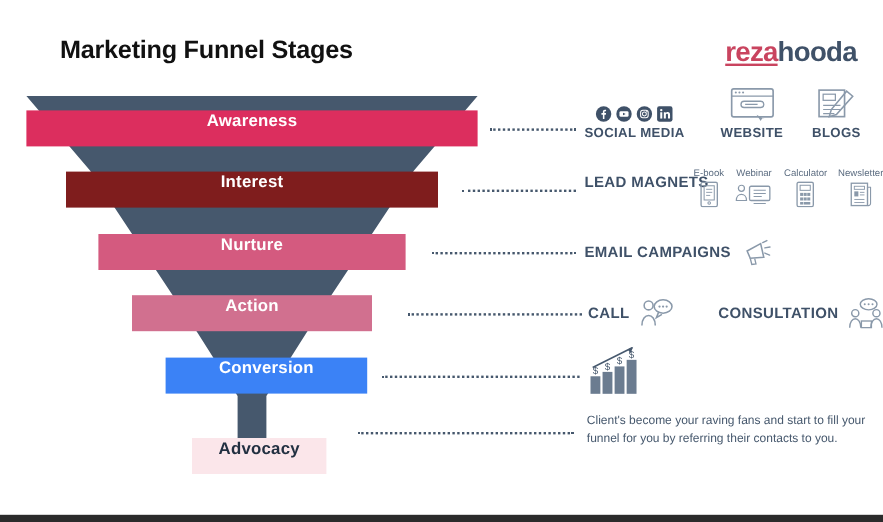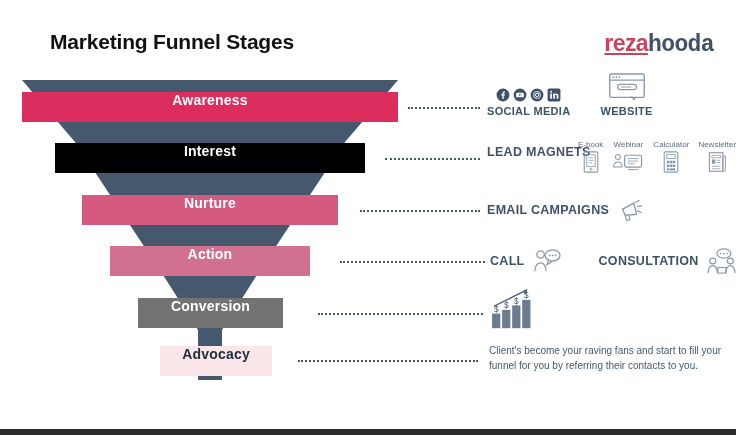--- a/index.html
+++ b/index.html
@@ -31,21 +31,21 @@
   #brand-logo {
     position: absolute;
     right: 22px;
     top: 30px;
     font-size: 23px;
     font-weight: bold;
     letter-spacing: -0.6px;
     white-space: nowrap;
   }
   #brand-logo .brand-a { color: #c9445f; text-decoration: underline; }
-  #brand-logo .brand-b { color: #3f5168; font-family: Liberation Mono, monospace; }
+  #brand-logo .brand-b { color: #3f5168; }
 
   
   #funnel {
     position: absolute;
     left: 0;
     top: 80px;
     width: 420px;
     height: 310px;
   }
   #funnel-body {
@@ -58,21 +58,21 @@
     box-sizing: border-box;
     display: flex;
     align-items: flex-start;
     justify-content: center;
     font-size: 14px;
     font-weight: bold;
     letter-spacing: 0.2px;
     color: #ffffff;
     z-index: 3;
   }
-  .stage-bar.dark-label { color: #223041; }
+  .stage-bar.dark-label { color: #223041; margin-top: 19px; }
 
   
   .connector {
     position: absolute;
     height: 0;
     border-top: 2px dotted #46586d;
     z-index: 2;
   }
 
   
@@ -139,30 +139,30 @@
 
 <div id="funnel">
   <svg id="funnel-body" viewBox="0 0 420 310">
     <polygon id="funnel-poly" points="22,0 398,0 345,62 300,130 255,198 222,250 222,300 198,300 198,250 165,198 120,130 75,62" fill="#46586d"></polygon>
 
   </svg>
 
   <div class="stage-bar" id="bar0" style="left: 22px; top: 12px; width: 376px; height: 30px; background: rgb(220, 46, 94); color: rgb(255, 255, 255);">
     <span>Awareness</span>
   </div>
-  <div class="stage-bar" id="bar1" style="left: 55px; top: 63px; width: 310px; height: 30px; background: #000000; color: rgb(255, 255, 255);">
+  <div class="stage-bar" id="bar1" style="left: 55px; top: 63px; width: 310px; height: 30px; background: #7f1d1d; color: rgb(255, 255, 255);">
     <span>Interest</span>
   </div>
   <div class="stage-bar" id="bar2" style="left: 82px; top: 115px; width: 256px; height: 30px; background: rgb(212, 90, 127); color: rgb(255, 255, 255);">
     <span>Nurture</span>
   </div>
   <div class="stage-bar" id="bar3" style="left: 110px; top: 166px; width: 200px; height: 30px; background: rgb(209, 112, 143); color: rgb(255, 255, 255);">
     <span>Action</span>
   </div>
-  <div class="stage-bar" id="bar4" style="left: 138px; top: 218px; width: 145px; height: 30px; background: #737373; color: rgb(255, 255, 255);">
+  <div class="stage-bar" id="bar4" style="left: 138px; top: 218px; width: 168px; height: 30px; background: #3b82f6; color: rgb(255, 255, 255);">
     <span>Conversion</span>
   </div>
   <div class="stage-bar dark-label" id="bar5" style="left: 160px; top: 266px; width: 112px; height: 30px; background: rgb(251, 230, 234); color: rgb(34, 48, 65);">
     <span>Advocacy</span>
   </div>
 </div>
 
 <div class="connector" style="left:408px; top:107px; width:72px;"></div>
 <div class="connector" style="left:385px; top:158px; width:95px;"></div>
 <div class="connector" style="left:360px; top:210px; width:120px;"></div>
@@ -206,20 +206,31 @@
       <circle cx="6" cy="5.6" r="1" fill="#8a99aa"></circle>
       <circle cx="9.5" cy="5.6" r="1" fill="#8a99aa"></circle>
       <circle cx="13" cy="5.6" r="1" fill="#8a99aa"></circle>
       <rect x="11" y="14" width="22" height="6" rx="3" fill="none" stroke="#8a99aa" stroke-width="1.3"></rect>
       <line x1="15" y1="17" x2="27" y2="17" stroke="#8a99aa" stroke-width="1.1"></line>
       <path d="M26 27 l4 6 1.5-2.6 2.6 1z" fill="#8a99aa"></path>
     </svg>
     <div class="icon-caption-below">WEBSITE</div>
   </div>
 
+  <div class="icon-stack" style="margin-left:10px;">
+    <svg width="34" height="30" viewBox="0 0 40 34">
+      <rect x="3" y="3" width="25" height="26" fill="none" stroke="#8a99aa" stroke-width="1.6"></rect>
+      <rect x="7" y="7" width="12" height="6" fill="none" stroke="#8a99aa" stroke-width="1.2"></rect>
+      <line x1="7" y1="18" x2="24" y2="18" stroke="#8a99aa" stroke-width="1.2"></line>
+      <line x1="7" y1="22" x2="24" y2="22" stroke="#8a99aa" stroke-width="1.2"></line>
+      <line x1="7" y1="26" x2="18" y2="26" stroke="#8a99aa" stroke-width="1.2"></line>
+      <path d="M30 4 l6 5 -16 18 -7 2 2-7z" fill="none" stroke="#8a99aa" stroke-width="1.5"></path>
+    </svg>
+    <div class="icon-caption-below">BLOGS</div>
+  </div>
 </div>
 
 <div class="side-row" style="left:487px; top:145px;">
   <div class="side-label">LEAD MAGNETS</div>
 </div>
 
 <div class="side-row" style="left:578px; top:140px; gap:9px; align-items:flex-start;">
 
   <div class="icon-stack">
     <div class="icon-caption">E-book</div>

